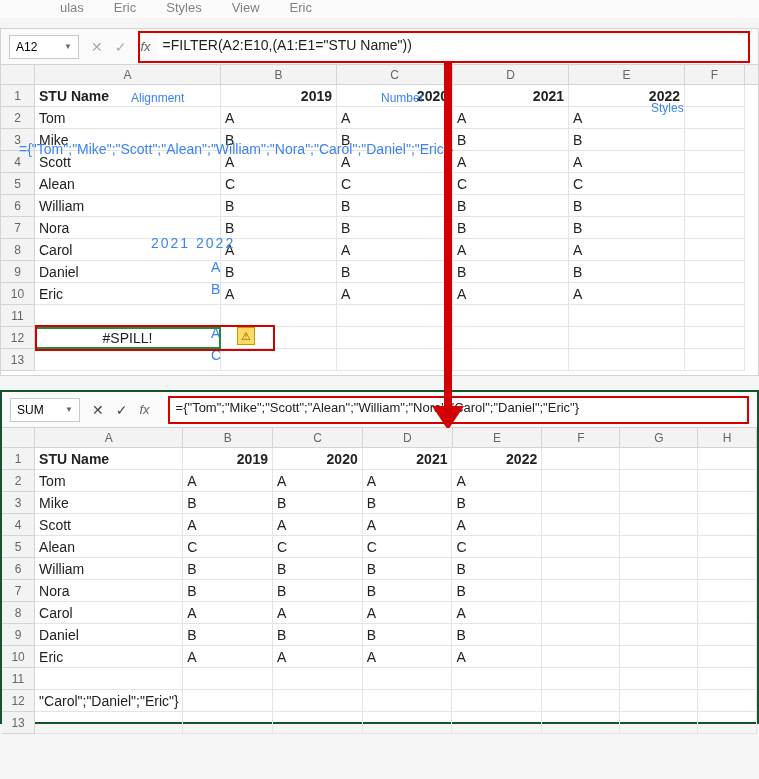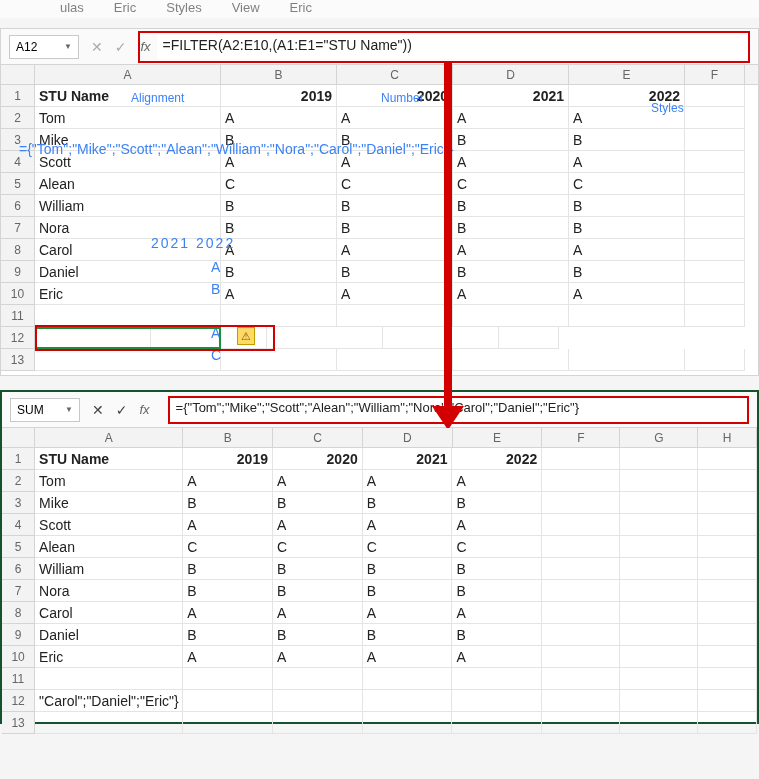--- a/index.html
+++ b/index.html
@@ -309,20 +309,21 @@
           <div class="rh">11</div>
           <div class="cell" style="width: 186px;"></div>
           <div class="cell" style="width: 116px;"></div>
           <div class="cell" style="width: 116px;"></div>
           <div class="cell" style="width: 116px;"></div>
           <div class="cell" style="width: 116px;"></div>
           <div class="cell" style="width: 60px;"></div>
         </div>
         <div class="row">
           <div class="rh">12</div>
+          <div class="cell spill-text" style="width: 186px;">#SPILL!</div>
           <div class="cell" style="width: 116px;"></div>
           <div class="cell" style="width: 116px;"></div>
           <div class="cell" style="width: 116px;"></div>
           <div class="cell" style="width: 116px;"></div>
           <div class="cell" style="width: 60px;"></div>
         </div>
         <div class="row">
           <div class="rh">13</div>
           <div class="cell" style="width: 186px;"></div>
           <div class="cell" style="width: 116px;"></div>

